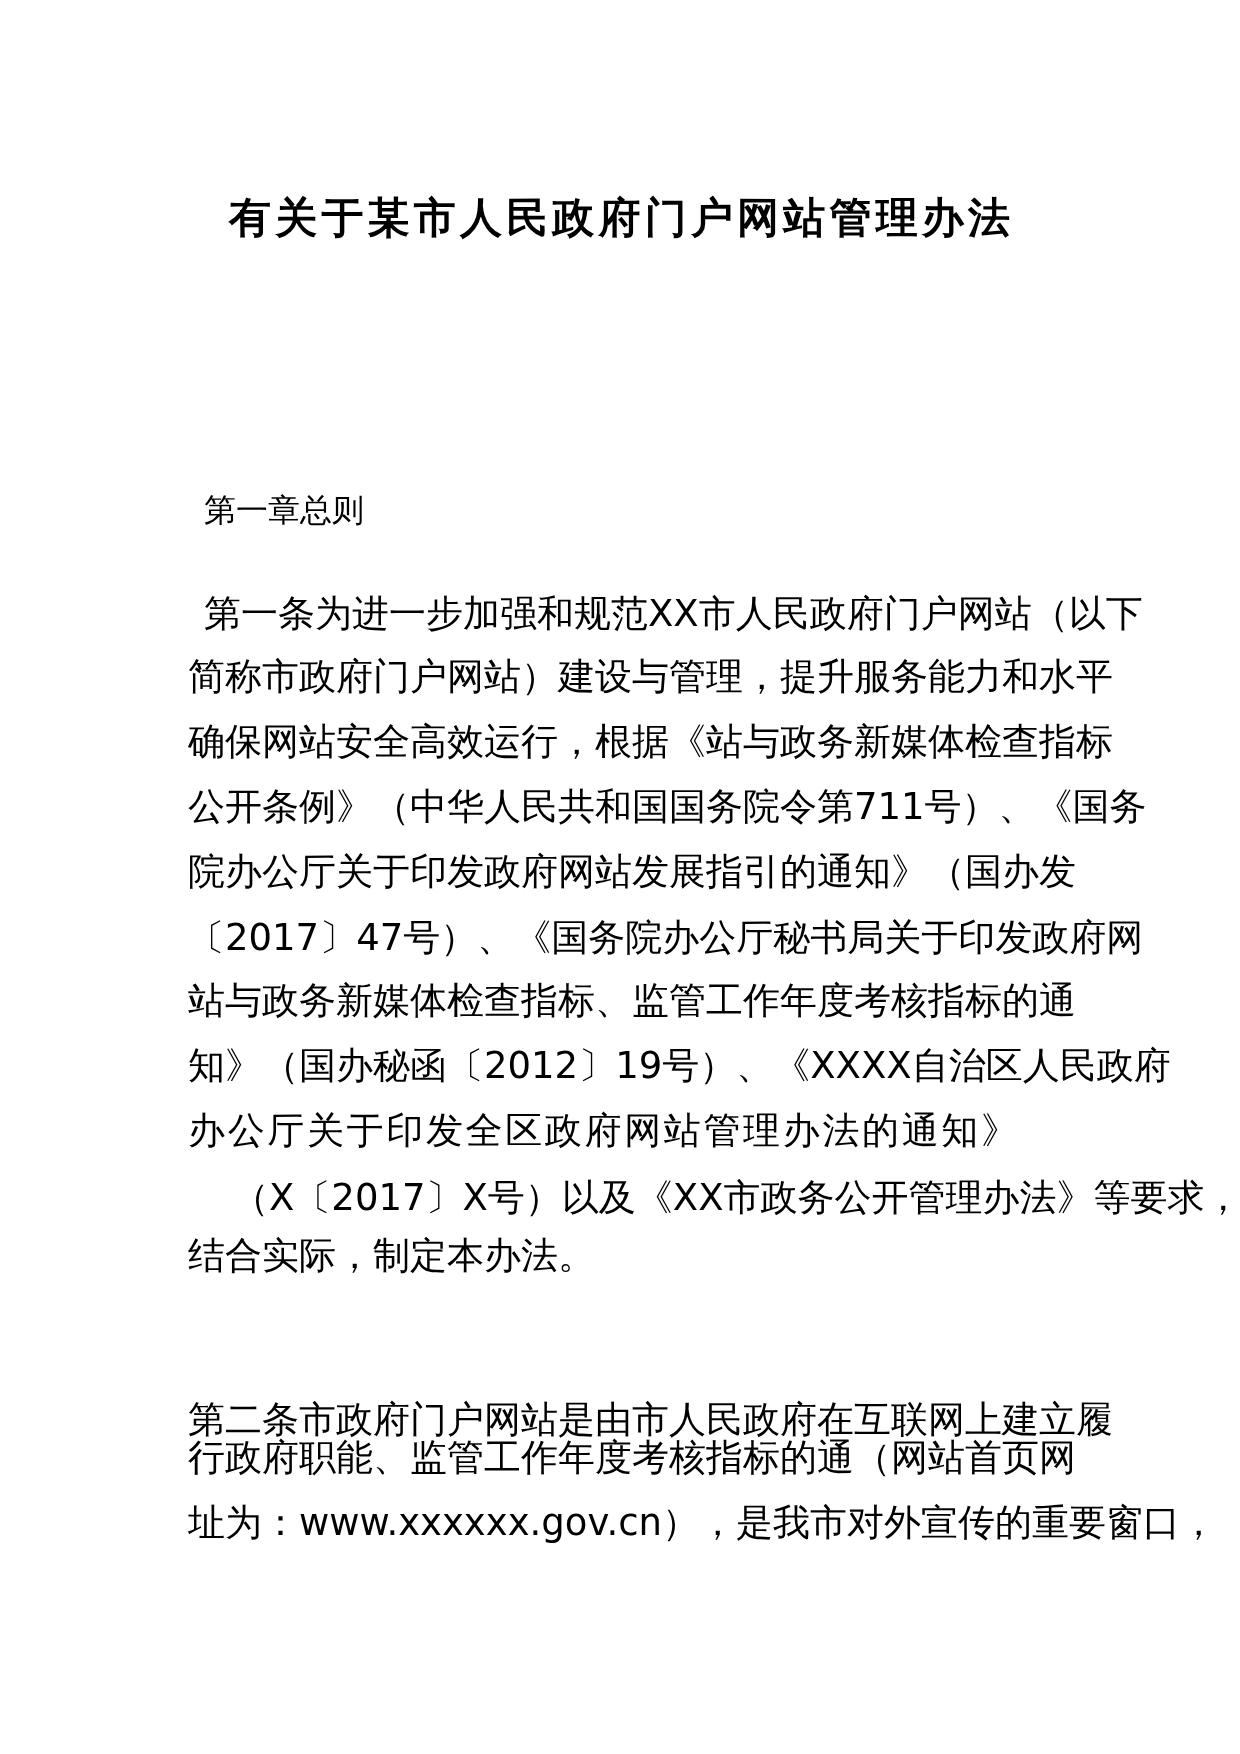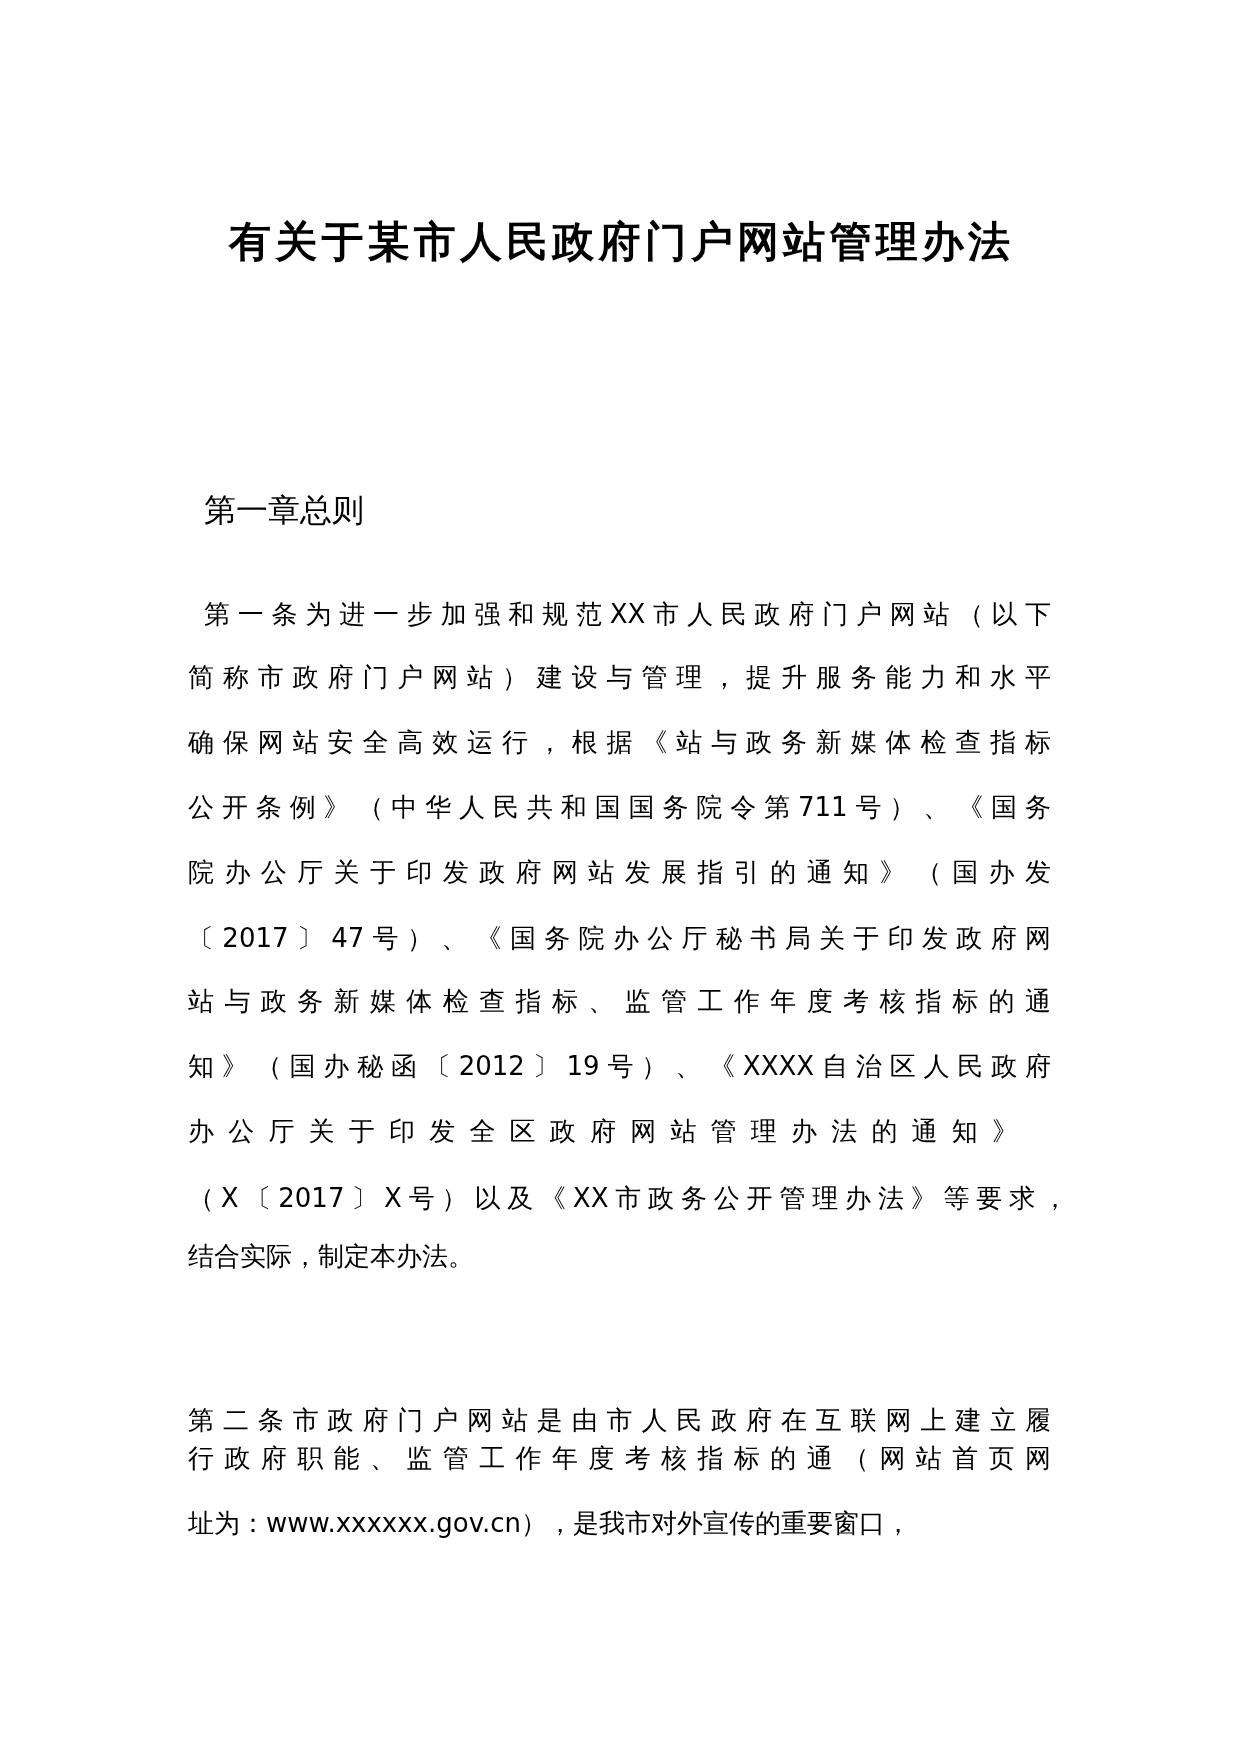--- a/index.html
+++ b/index.html
@@ -1,27 +1,27 @@
 <!DOCTYPE html>
 <html><head>
   <meta charset="utf-8">
   <style>
     html, body { margin: 0; padding: 0; background: #ffffff; }
     body { width: 1240px; height: 1754px; position: relative; overflow: hidden;
            font-family: "DejaVu Sans", "Liberation Sans", sans-serif; color: #000; }
     .page { position: absolute; left: 0; top: 0; width: 1240px; height: 1754px; background: #fff; }
-    .title { position: absolute; left: 229px; width: 781px; top: 216px; height: 52px;
+    .title { position: absolute; left: 229px; width: 781px; top: 192px; height: 52px;
              font-size: 42px; font-weight: bold; line-height: 52px;
              text-align: justify; text-align-last: justify; white-space: nowrap; letter-spacing: 0; }
     .heading { position: absolute; left: 204px; top: 490px; font-size: 32px; line-height: 40px; white-space: nowrap; }
-    .line { position: absolute; left: 188px; width: 863px; height: 40px; font-size: 26px; line-height: 40px;
+    .line { position: absolute; left: 188px; width: 863px; height: 40px; font-size: 37px; line-height: 40px;
             white-space: nowrap; text-align: justify; text-align-last: justify; overflow: visible; }
     .line.indent { left: 204px; width: 847px; }
     .line.last { text-align-last: left; }
-    .line.wide { width: 880px; }
+    .line.wide { width: 880px; margin-left: 44px; }
   </style>
 </head>
 <body>
 
 <div class="page">
   <div class="title">有关于某市人民政府门户网站管理办法</div>
 
   <div class="heading">第一章总则</div>
 
   <div>

